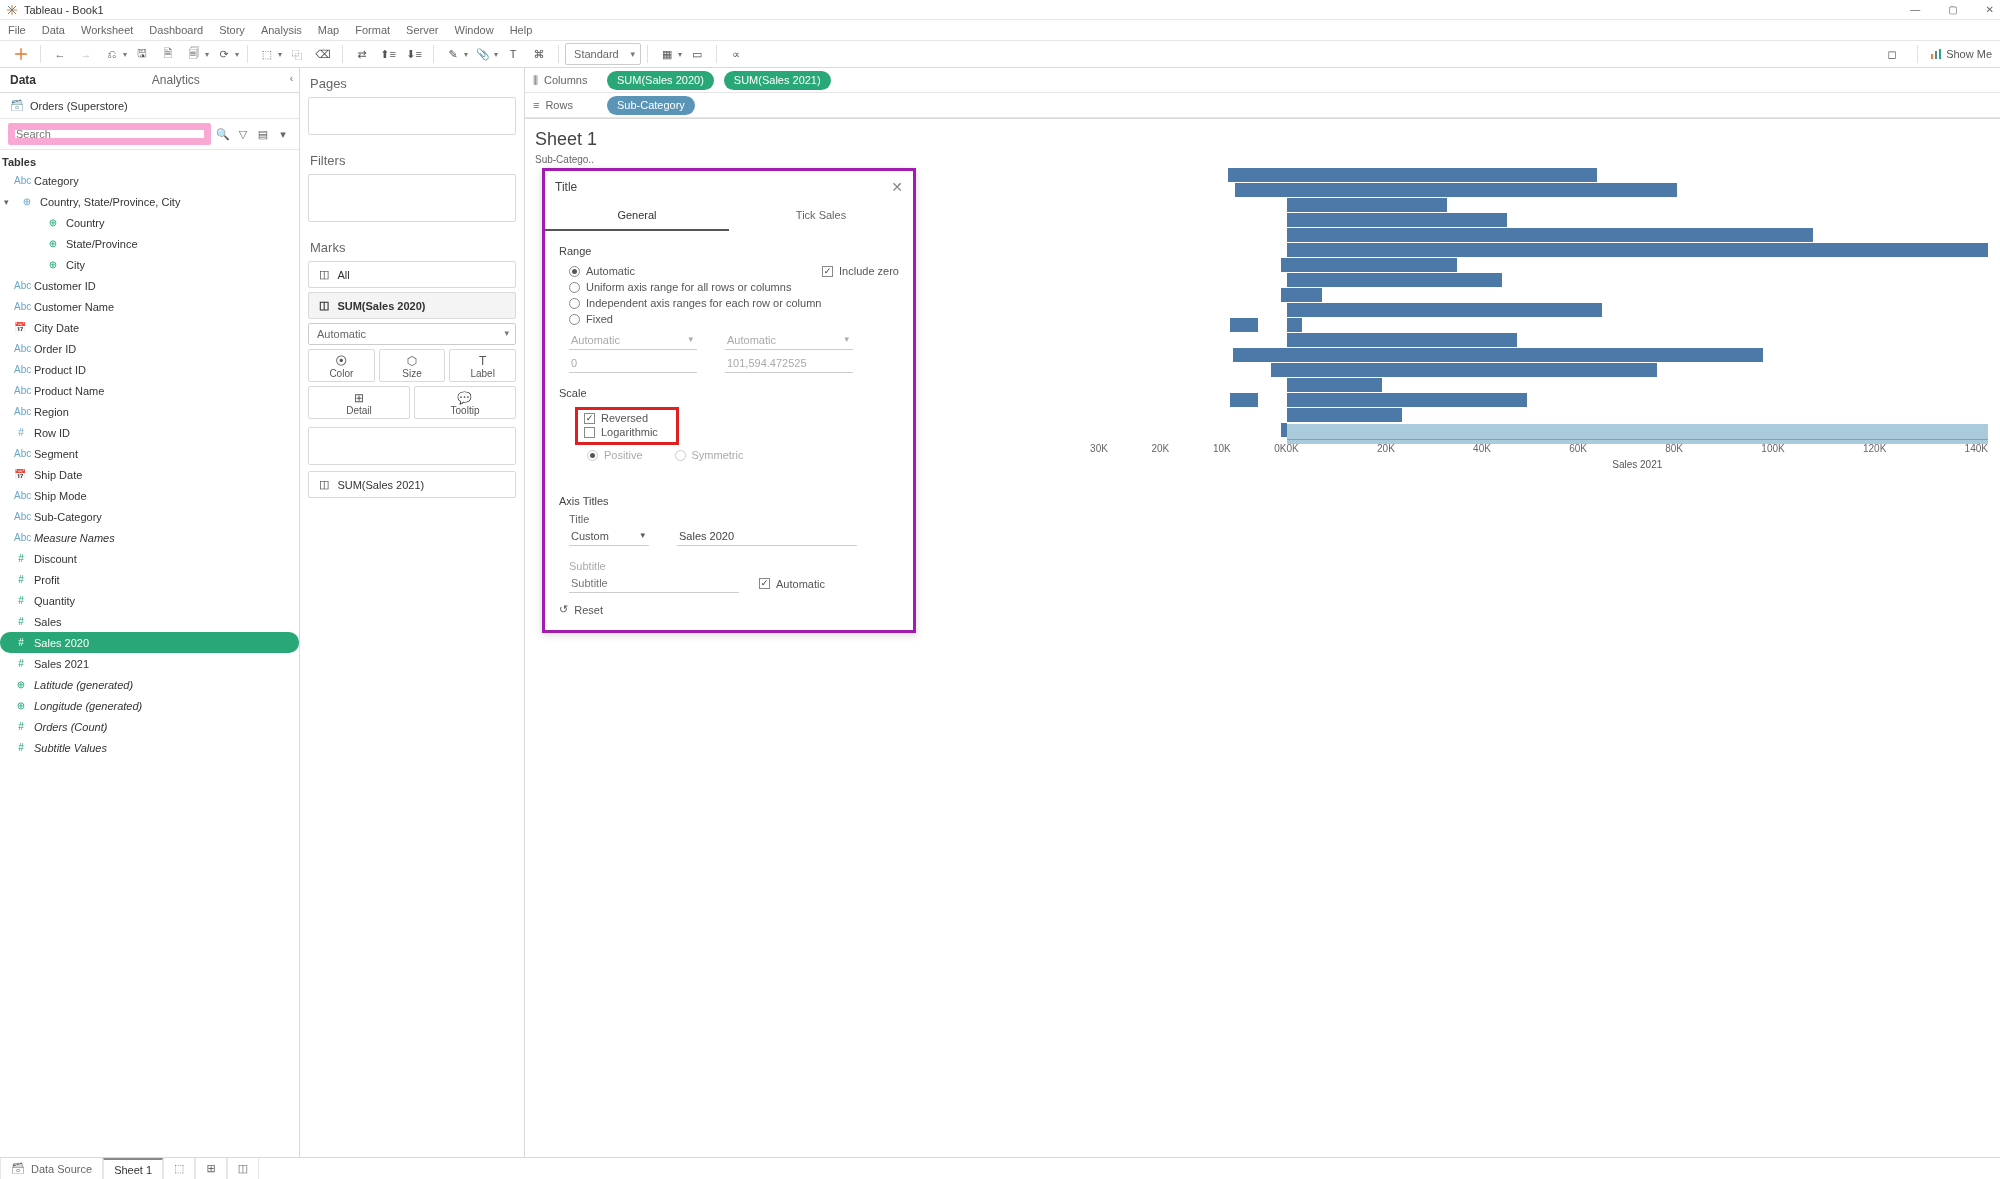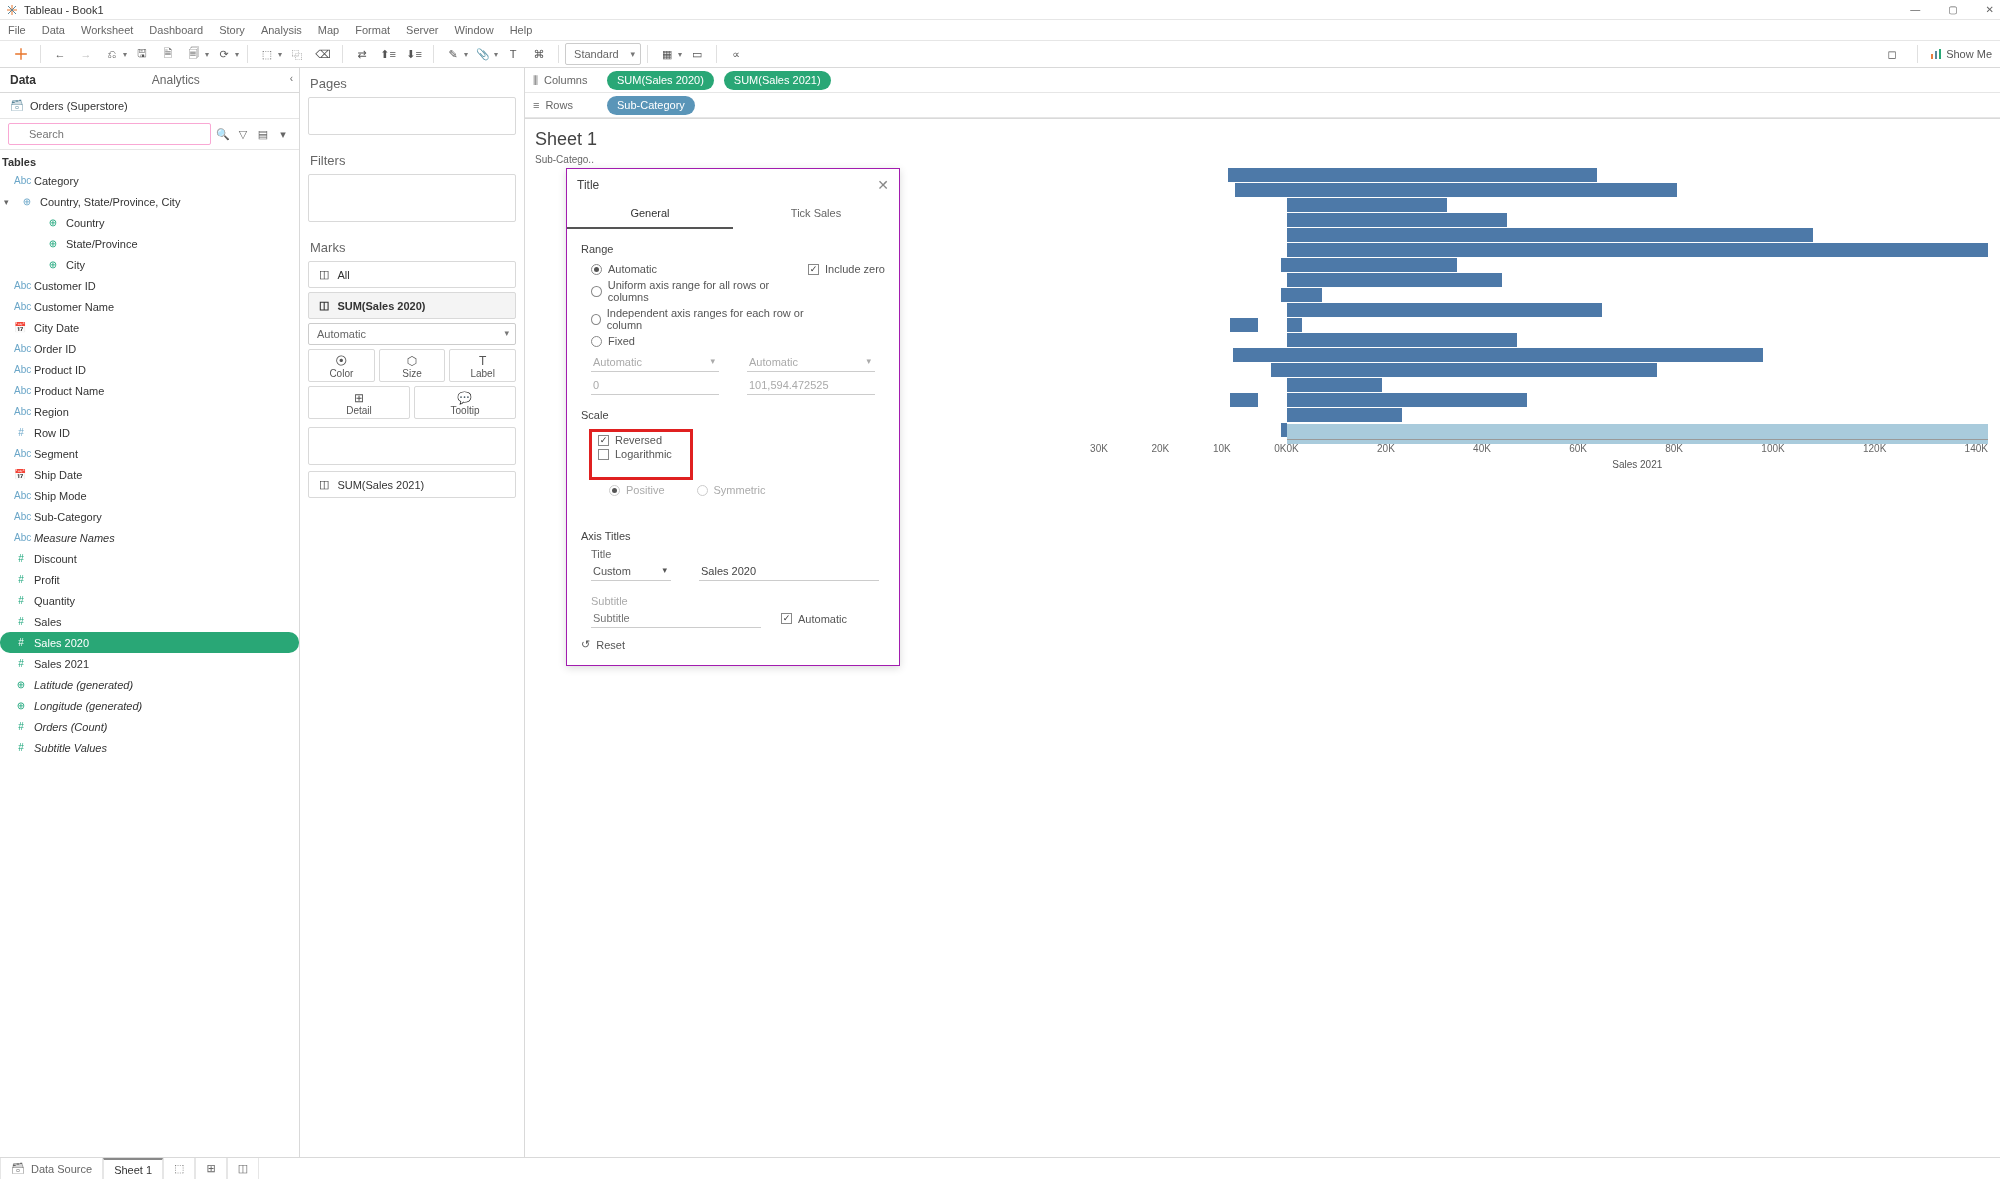--- a/index.html
+++ b/index.html
@@ -27,21 +27,21 @@
 
 
 .main { display: flex; height: calc(100% - 20px - 20px - 28px - 22px); }
 .leftpane { width: 300px; border-right: 1px solid #d9d9d9; display: flex; flex-direction: column; }
 .tabhead { display: flex; border-bottom: 1px solid #d9d9d9; }
 .tabhead .tab { flex: 1; padding: 5px 10px; font-size: 12px; font-weight: 600; color: #333; }
 .tabhead .tab.inactive { font-weight: 400; color: #666; }
 .tabhead .closecaret { padding: 5px 6px; color: #666; font-size: 10px; }
 .datasource { padding: 6px 10px; display: flex; align-items: center; gap: 6px; border-bottom: 1px solid #e6e6e6; }
 .search { padding: 4px 8px; border-bottom: 1px solid #e6e6e6; display: flex; align-items: center; }
-.search input { flex: 1; border: 1px solid #f9a8d4; border-radius: 2px; height: 22px; padding: 0 20px; font-size: 11px; }
+.search input { flex: 1; border: 7px solid #f9a8d4; border-radius: 2px; height: 22px; padding: 0 1px; font-size: 11px; }
 .search .ic { width: 16px; height: 16px; margin-left: 4px; color: #666; display: inline-flex; align-items: center; justify-content: center; font-size: 11px; }
 .tables-label { padding: 6px 2px 2px; font-weight: 700; font-size: 11px; }
 .fieldlist { overflow: auto; flex: 1; }
 .field { display: flex; align-items: center; padding: 2px 10px 2px 14px; gap: 6px; height: 21px; }
 .field.indent2 { padding-left: 46px; }
 .field .ficon { width: 14px; text-align: center; font-size: 10px; color: #6aa6c8; }
 .field .ficon.measure { color: #1aa57a; }
 .field .ficon.geo { color: #1aa57a; }
 .field.italic .flabel { font-style: italic; }
 .field.selected { background: #29a776; color: #fff; border-radius: 10px; }
@@ -75,42 +75,42 @@
 .chartarea { position: absolute; left: 60px; right: 12px; top: 14px; height: 290px; }
 .bar-right { position: absolute; left: 50%; height: 14px; background: #4d79a8; }
 .bar-left { position: absolute; right: 50%; height: 14px; background: #4d79a8; }
 .highlight-band { position: absolute; left: 50%; right: 0; height: 20px; background: #a9cbdc; }
 .axis-line-right { position: absolute; left: 50%; right: 0; bottom: 0; border-top: 1px solid #999; }
 .xticks-right { position: absolute; left: 50%; right: 0; bottom: -14px; display: flex; justify-content: space-between; font-size: 10px; color: #666; }
 .xtitle-right { position: absolute; left: 50%; right: 0; bottom: -30px; text-align: center; font-size: 10px; color: #555; }
 .xticks-left { position: absolute; right: 50%; width: 14%; bottom: -14px; display: flex; justify-content: space-between; font-size: 10px; color: #666; }
 
 
-.dialog { position: absolute; top: 168px; left: 566px; width: 334px; background: #fff; border: 1px solid #a21caf; box-shadow: 0 2px 8px rgba(0,0,0,0.15); z-index: 10; }
+.dialog { position: absolute; top: 168px; left: 542px; width: 374px; background: #fff; border: 3px solid #a21caf; box-shadow: 0 2px 8px rgba(0,0,0,0.15); z-index: 10; }
 .dialog .dtitle { display: flex; align-items: center; padding: 8px 10px; font-size: 12px; color: #444; }
 .dialog .dclose { margin-left: auto; color: #888; font-size: 14px; cursor: default; }
 .dialog .dtabs { display: flex; }
 .dialog .dtab { flex: 1; text-align: center; padding: 6px 0 8px; font-size: 11px; color: #666; }
 .dialog .dtab.active { color: #333; border-bottom: 2px solid #555; }
 .dialog .dbody { padding: 10px 14px 14px; }
 .dsection { font-size: 11px; color: #444; margin: 4px 0 6px; }
 .radio-row { display: flex; align-items: center; gap: 6px; font-size: 11px; color: #555; padding: 2px 0 2px 10px; }
 .radio-dot { width: 11px; height: 11px; border: 1px solid #888; border-radius: 50%; display: inline-flex; align-items: center; justify-content: center; }
 .radio-dot.sel::after { content: ""; width: 5px; height: 5px; background: #555; border-radius: 50%; }
 .check-row { display: flex; align-items: center; gap: 6px; font-size: 11px; color: #555; }
 .chk { width: 11px; height: 11px; border: 1px solid #888; display: inline-flex; align-items: center; justify-content: center; font-size: 9px; line-height: 1; }
 .chk.on::after { content: "✓"; color: #333; }
 .dinput { border: none; border-bottom: 1px solid #ccc; padding: 3px 2px; font-size: 11px; color: #888; background: transparent; }
 .dinput.half { width: 128px; }
 .dsel { border: none; border-bottom: 1px solid #ccc; padding: 3px 2px; font-size: 11px; color: #888; position: relative; }
 .dsel::after { content: "▾"; position: absolute; right: 4px; font-size: 9px; }
 .row2 { display: flex; gap: 28px; margin: 4px 0 4px 10px; }
 .disabled { color: #aaa !important; }
 .disabled .radio-dot { border-color: #ccc; }
-.redbox { border: 3px solid #e02020; padding: 2px 6px 17px; margin: 2px 0 0 8px; width: 104px; }
+.redbox { border: 3px solid #e02020; padding: 2px 6px 4px; margin: 2px 0 0 16px; width: 104px; }
 .dreset { display: flex; align-items: center; gap: 6px; padding-top: 10px; font-size: 11px; color: #555; }
 
 
 .sheetbar { position: absolute; bottom: 0; left: 0; right: 0; height: 22px; border-top: 1px solid #d9d9d9; display: flex; align-items: center; font-size: 11px; background: #fff; }
 .sheetbar .stab { padding: 4px 10px; border-right: 1px solid #e6e6e6; border-left: 1px solid #e6e6e6; color: #666; display: flex; align-items: center; gap: 6px; }
 .sheetbar .stab.active { background: #fff; color: #333; border-top: 2px solid #888; }
 </style>
 </head>
 <body>
 

